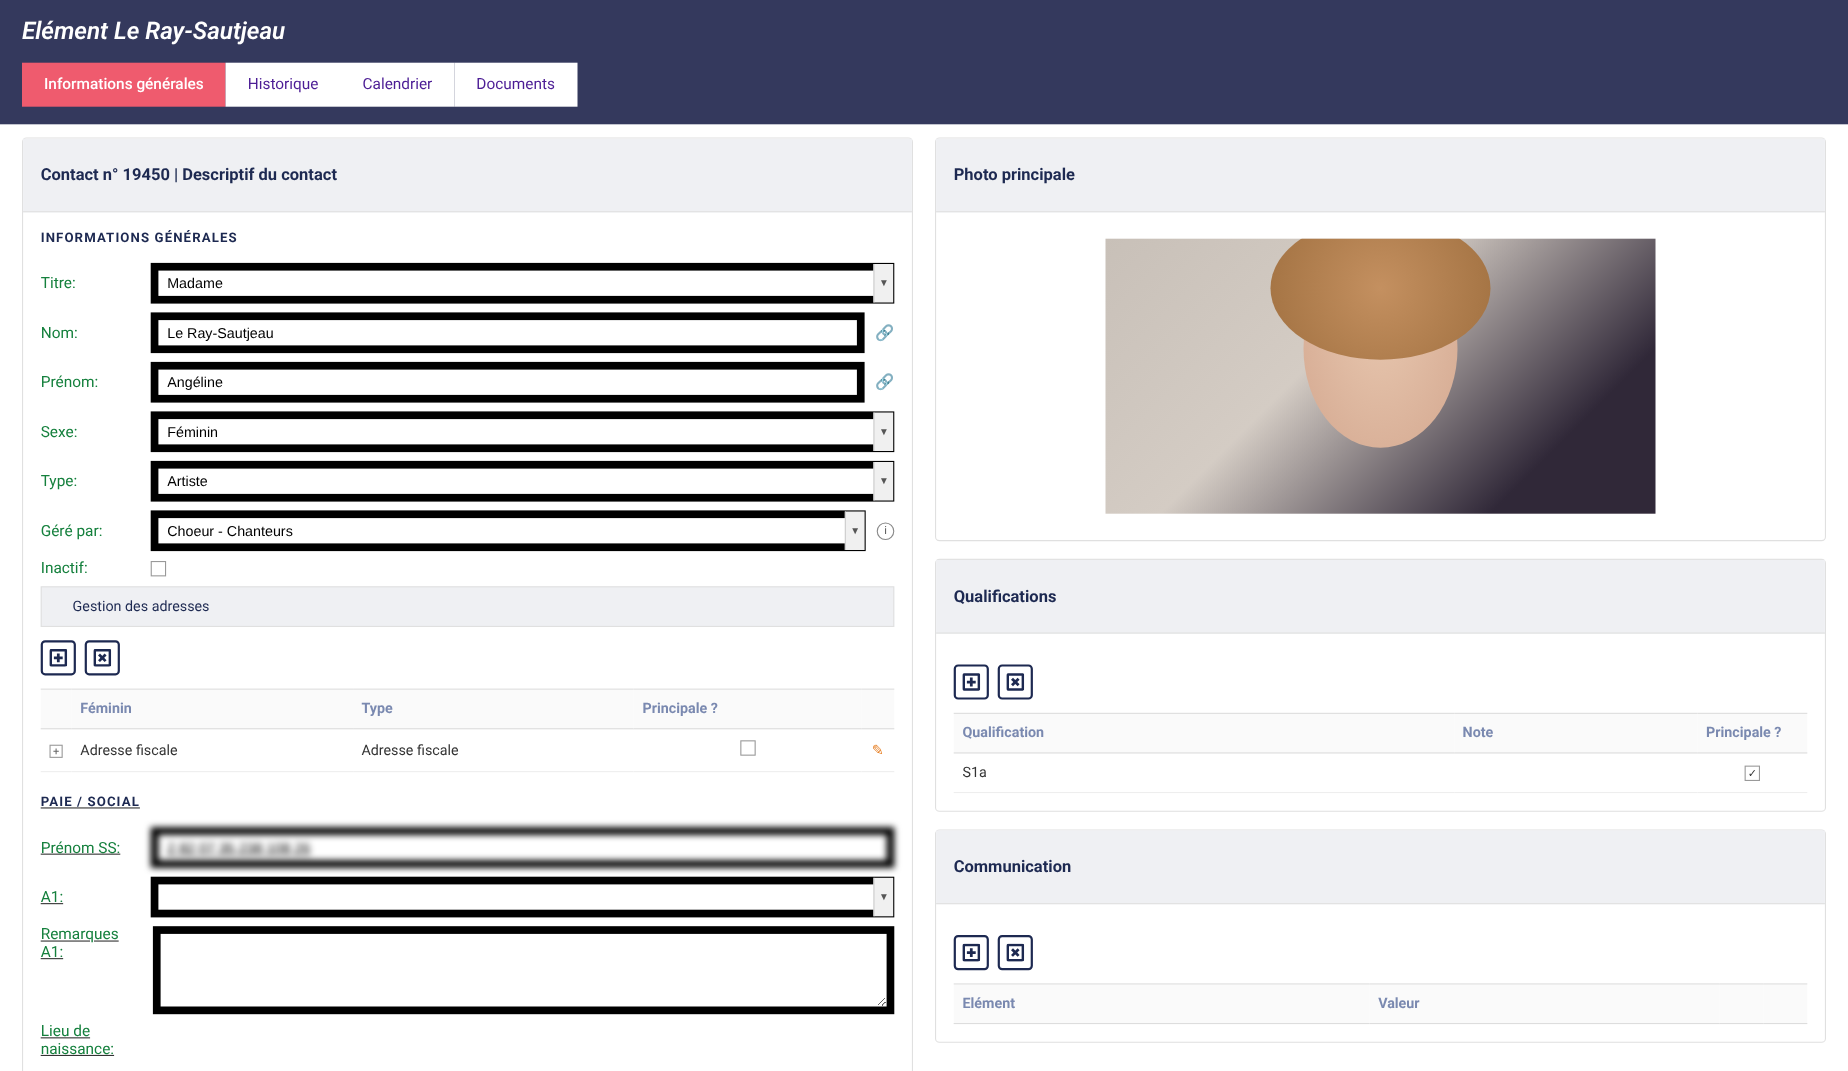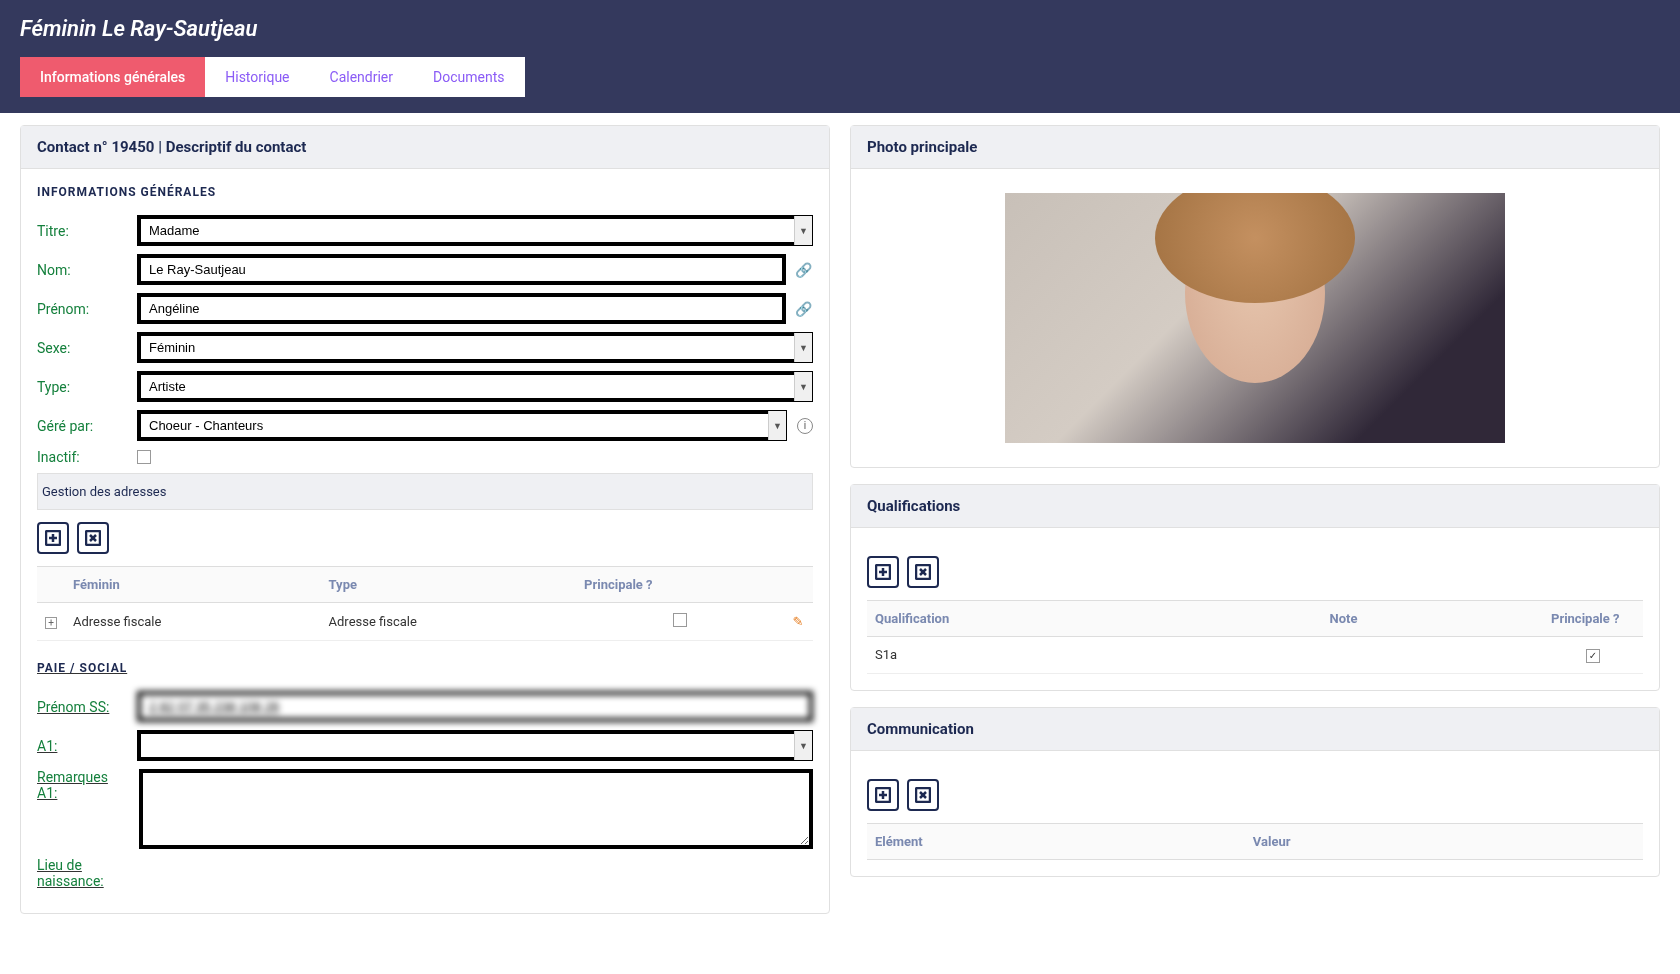--- a/index.html
+++ b/index.html
@@ -1,48 +1,48 @@
 <!DOCTYPE html>
 <html><head>
   <meta charset="utf-8">
   <style>
     * { margin: 0; padding: 0; box-sizing: border-box; }
     body { font-family: -apple-system, BlinkMacSystemFont, "Segoe UI", Roboto, Arial, sans-serif; background: #fff; color: #333; }
     
     .header { background: #34395d; padding: 16px 20px; }
     .page-title { color: #fff; font-style: italic; font-size: 22px; font-weight: 600; margin-bottom: 16px; }
     .tabs { display: flex; gap: 0; }
-    .tab { padding: 12px 20px; background: #fff; color: #8b5cf6; cursor: pointer; font-size: 14px; }
+    .tab { padding: 12px 20px; background: #fff; color: #4c1d95; cursor: pointer; font-size: 14px; }
     .tab.active { background: #ef5b6e; color: #fff; font-weight: 500; }
     
     .content { display: flex; gap: 20px; padding: 12px 20px; }
     .left-col { flex: 1; }
     .right-col { flex: 1; }
     
     .panel { background: #fff; border: 1px solid #e0e0e0; border-radius: 4px; margin-bottom: 16px; }
-    .panel-header { background: #eff0f3; padding: 12px 16px; border-bottom: 1px solid #e0e0e0; }
+    .panel-header { background: #eff0f3; padding: 24px 16px; border-bottom: 1px solid #e0e0e0; }
     .panel-title { color: #1d2951; font-weight: 700; font-size: 15px; }
     .panel-body { padding: 16px; }
     
     .section-label { color: #1d2951; font-weight: 700; font-size: 12px; letter-spacing: 1px; text-transform: uppercase; margin-bottom: 16px; }
     
     .form-row { display: flex; align-items: center; margin-bottom: 8px; gap: 10px; }
     .form-label { width: 90px; color: #15803d; font-size: 14px; }
-    .form-control { flex: 1; min-height: 28px; padding: 4px 8px; border: 4px solid #000000; font-size: 13px; background: #fff; }
+    .form-control { flex: 1; min-height: 28px; padding: 4px 8px; border: 7px solid #000000; font-size: 13px; background: #fff; }
     .select-wrap { flex: 1; position: relative; }
     .select-wrap .form-control { width: 100%; padding-right: 24px; }
     .dropdown-btn { position: absolute; right: 1px; top: 1px; bottom: 1px; width: 18px; display: flex; align-items: center; justify-content: center; background: #f0f0f0; border-left: 1px solid #ccc; cursor: pointer; font-size: 9px; color: #555; }
     .link-icon { color: #888; font-size: 14px; cursor: pointer; }
     .info-icon { color: #555; font-size: 14px; cursor: pointer; border: 1px solid #888; border-radius: 50%; width: 16px; height: 16px; display: flex; align-items: center; justify-content: center; font-size: 10px; }
     
     .checkbox { width: 14px; height: 14px; border: 1px solid #999; cursor: pointer; display: inline-flex; align-items: center; justify-content: center; font-size: 10px; }
     .checkbox.checked::after { content: "✓"; color: #333; }
     
     .subsection { margin-top: 4px; }
-    .subsection-header { background: #eff0f3; padding: 10px 4px; color: #1d2951; font-size: 13px; border: 1px solid #e0e0e0; }
+    .subsection-header { background: #eff0f3; padding: 10px 28px; color: #1d2951; font-size: 13px; border: 1px solid #e0e0e0; }
     
     .btn-row { display: flex; gap: 8px; margin: 12px 0; }
     .icon-btn { width: 32px; height: 32px; border: 2px solid #1d2951; border-radius: 4px; display: flex; align-items: center; justify-content: center; cursor: pointer; }
     .icon-btn svg { width: 16px; height: 16px; stroke: #1d2951; stroke-width: 2.5; fill: none; }
     
     .table { width: 100%; border-collapse: collapse; font-size: 13px; }
     .table th { text-align: left; padding: 10px 8px; color: #7a89b0; font-weight: 700; border-bottom: 1px solid #ddd; border-top: 1px solid #ddd; background: #fafafa; }
     .table td { padding: 10px 8px; border-bottom: 1px solid #eee; }
     .table .center { text-align: center; }
     .expand-icon { font-size: 10px; color: #666; cursor: pointer; border: 1px solid #999; background: #fff; width: 12px; height: 12px; display: inline-flex; align-items: center; justify-content: center; }
@@ -55,21 +55,21 @@
     .textarea { min-height: 80px; resize: vertical; }
     
     .comm-icon { color: #888; border: 1px solid #ccc; border-radius: 50%; width: 18px; height: 18px; display: inline-flex; align-items: center; justify-content: center; font-size: 10px; }
     .mail-icon { color: #5b8fd4; font-size: 14px; }
     .blur { filter: blur(3px); user-select: none; }
   </style>
 </head>
 <body>
 
 <div class="header">
-  <div class="page-title">Féminin Le Ray-Sautjeau</div>
+  <div class="page-title">Elément Le Ray-Sautjeau</div>
   <div class="tabs">
     <div class="tab active">Informations générales</div>
     <div class="tab">Historique</div>
     <div class="tab">Calendrier</div>
     <div class="tab">Documents</div>
   </div>
 </div>
 
 <div class="content">
   <div class="left-col">

